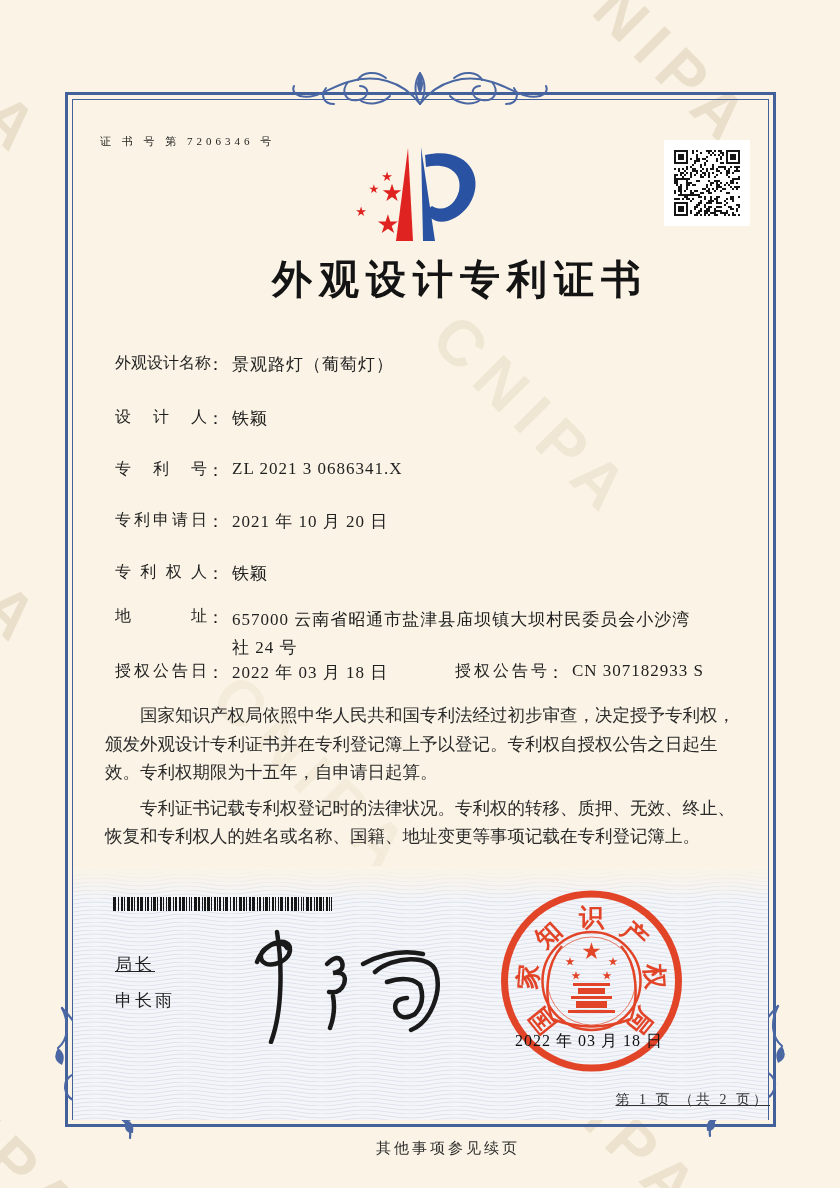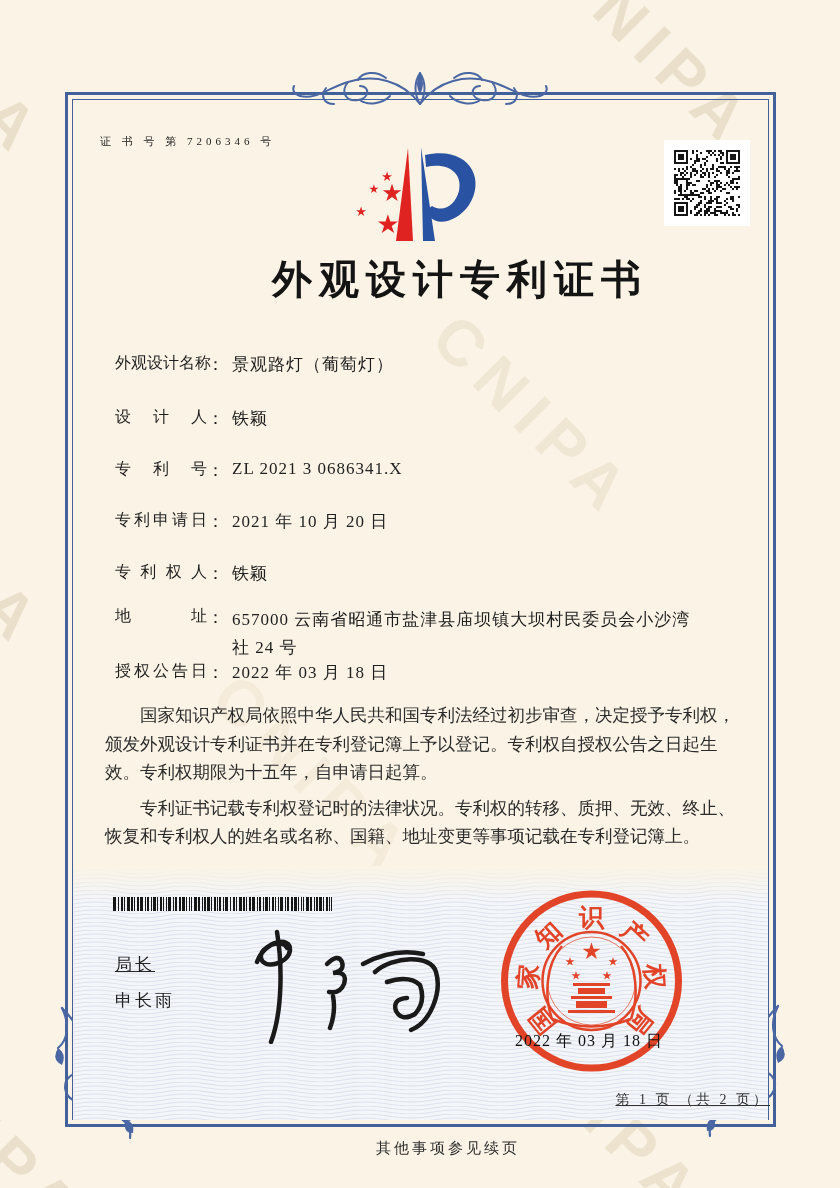--- a/index.html
+++ b/index.html
@@ -512,20 +512,21 @@
       <span class="f-label">专利申请日</span><span class="f-colon">：</span><span class="f-value">2021 年 10 月 20 日</span>
     </div>
     <div class="f-row r5">
       <span class="f-label">专 利 权 人</span><span class="f-colon">：</span><span class="f-value">铁颖</span>
     </div>
     <div class="f-row r6 addr">
       <span class="f-label">地 址</span><span class="f-colon">：</span><span class="f-value">657000 云南省昭通市盐津县庙坝镇大坝村民委员会小沙湾社 24 号</span>
     </div>
     <div class="f-row r7">
       <span><span class="f-label">授权公告日</span><span class="f-colon">：</span><span class="f-value">2022 年 03 月 18 日</span></span>
+      <span class="grant-right"><span class="f-label">授权公告号</span><span class="f-colon">：</span><span class="f-value">CN 307182933 S</span></span>
     </div>
   </div>
 
   <div class="paras">
     <p>国家知识产权局依照中华人民共和国专利法经过初步审查，决定授予专利权，颁发外观设计专利证书并在专利登记簿上予以登记。专利权自授权公告之日起生效。专利权期限为十五年，自申请日起算。</p>
     <p>专利证书记载专利权登记时的法律状况。专利权的转移、质押、无效、终止、恢复和专利权人的姓名或名称、国籍、地址变更等事项记载在专利登记簿上。</p>
   </div>
 
   <div class="wave-panel">
     <svg>

